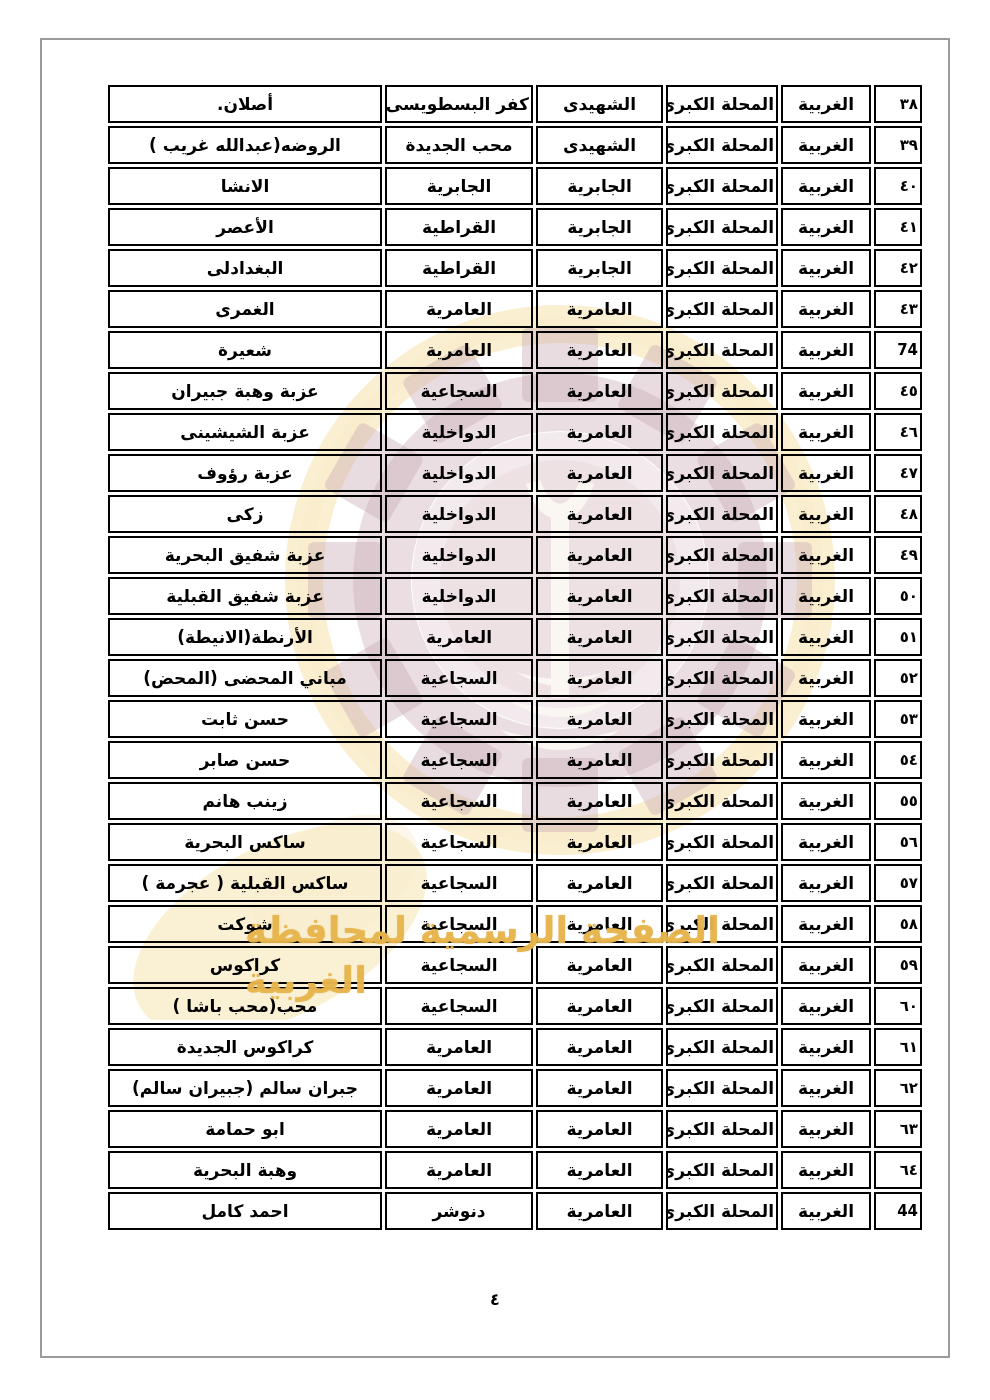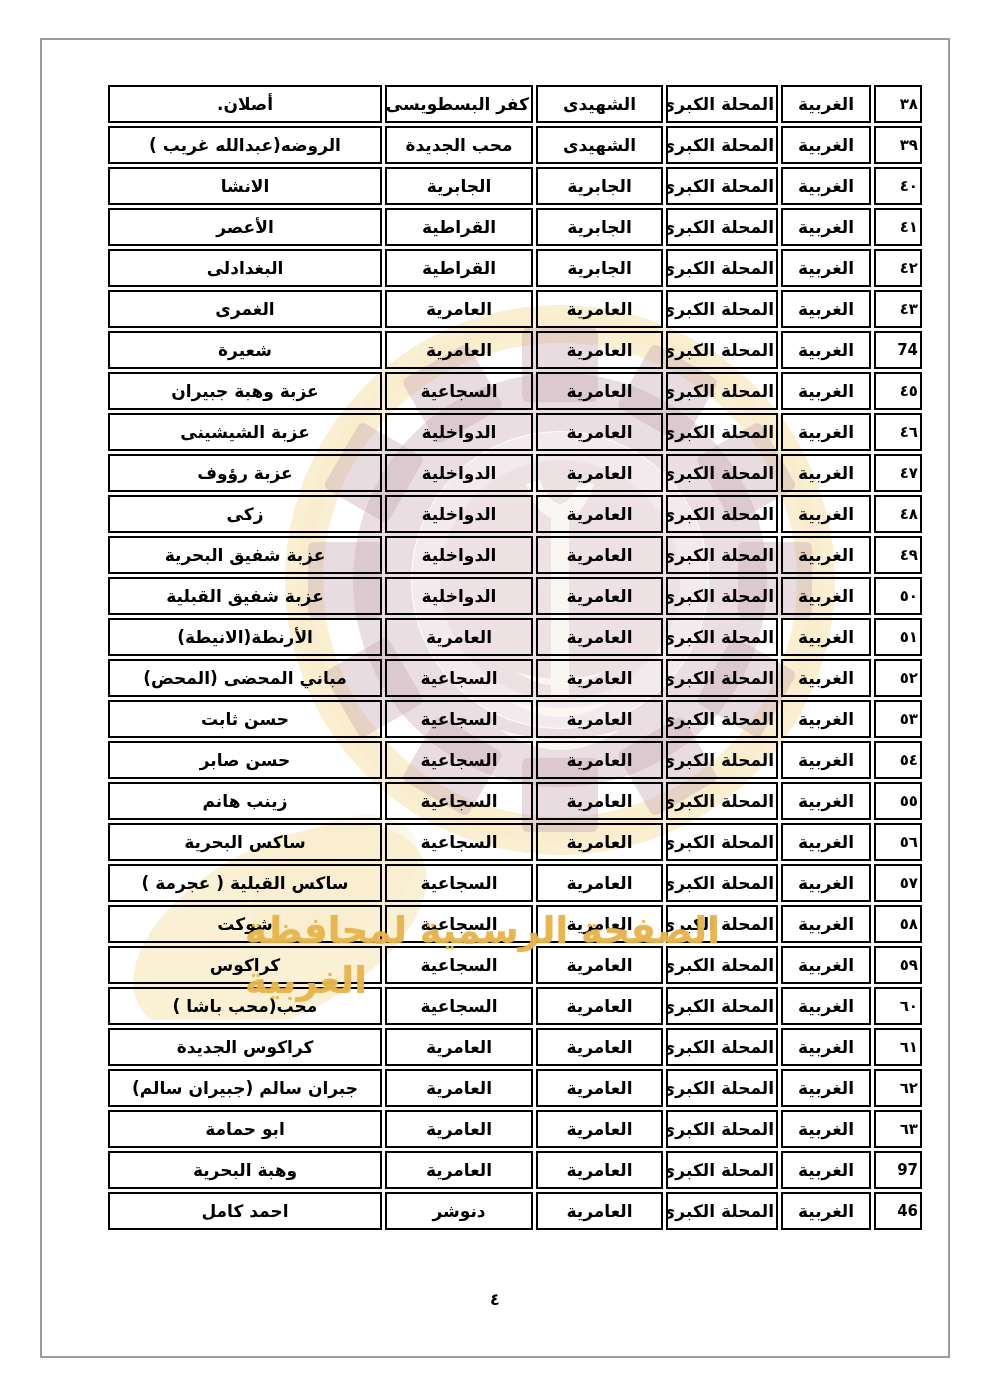--- a/index.html
+++ b/index.html
@@ -292,29 +292,29 @@
         </tr>
         <tr>
           <td class="serial-cell">٦٣</td>
           <td class="governorate-cell">الغربية</td>
           <td class="markaz-cell">المحلة الكبرى</td>
           <td class="unit-cell">العامرية</td>
           <td class="parent-village-cell">العامرية</td>
           <td class="village-cell">ابو حمامة</td>
         </tr>
         <tr>
-          <td class="serial-cell">97</td>
+          <td class="serial-cell">٦٤</td>
           <td class="governorate-cell">الغربية</td>
           <td class="markaz-cell">المحلة الكبرى</td>
           <td class="unit-cell">العامرية</td>
           <td class="parent-village-cell">العامرية</td>
           <td class="village-cell">وهبة البحرية</td>
         </tr>
         <tr>
-          <td class="serial-cell">46</td>
+          <td class="serial-cell">44</td>
           <td class="governorate-cell">الغربية</td>
           <td class="markaz-cell">المحلة الكبرى</td>
           <td class="unit-cell">العامرية</td>
           <td class="parent-village-cell">دنوشر</td>
           <td class="village-cell">احمد كامل</td>
         </tr>
       </tbody>
   </table>
 </div>
 

